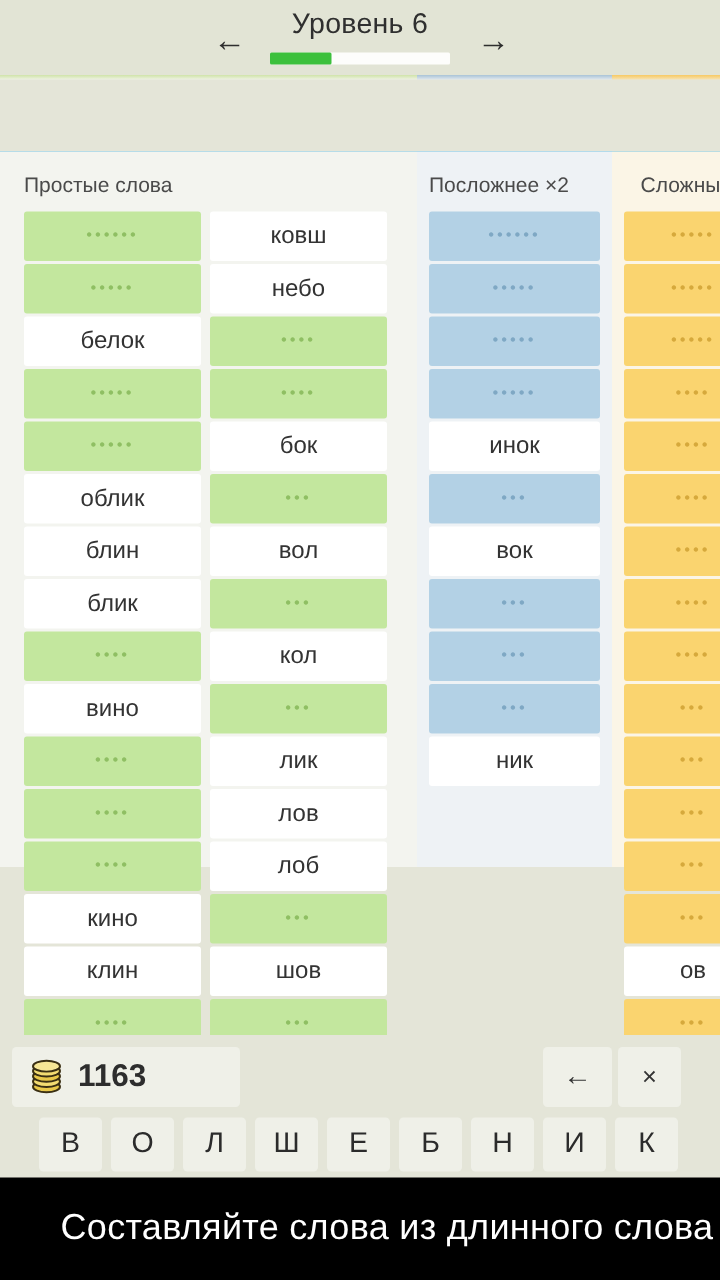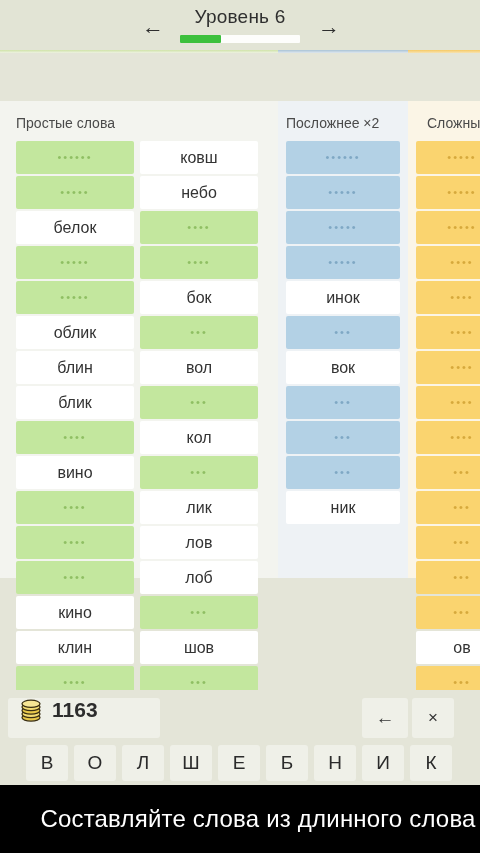--- a/index.html
+++ b/index.html
@@ -76,21 +76,21 @@
   .panel-orange .col-narrow{left:8px;width:92px;}
 
   
   .bottom{
     position:absolute;left:0;top:690px;width:480px;height:95px;
     background:#e4e5d8;
   }
   .coin-box{
     position:absolute;left:8px;top:8px;width:152px;height:40px;
     background:#eff0e8;border-radius:3px;
-    display:flex;padding-left:10px;box-sizing:border-box;
+    display:flex;align-items:center;padding-left:10px;box-sizing:border-box;
   }
   .coin-icon{width:26px;height:26px;flex:0 0 26px;margin-right:8px;}
   .coin-count{font-size:21px;font-weight:bold;color:#2d2d2d;}
 
   .ctl-btn{
     position:absolute;top:8px;height:40px;
     background:#eff0e8;border-radius:3px;
     display:flex;align-items:center;justify-content:center;
     font-size:19px;color:#333;cursor:pointer;
   }

